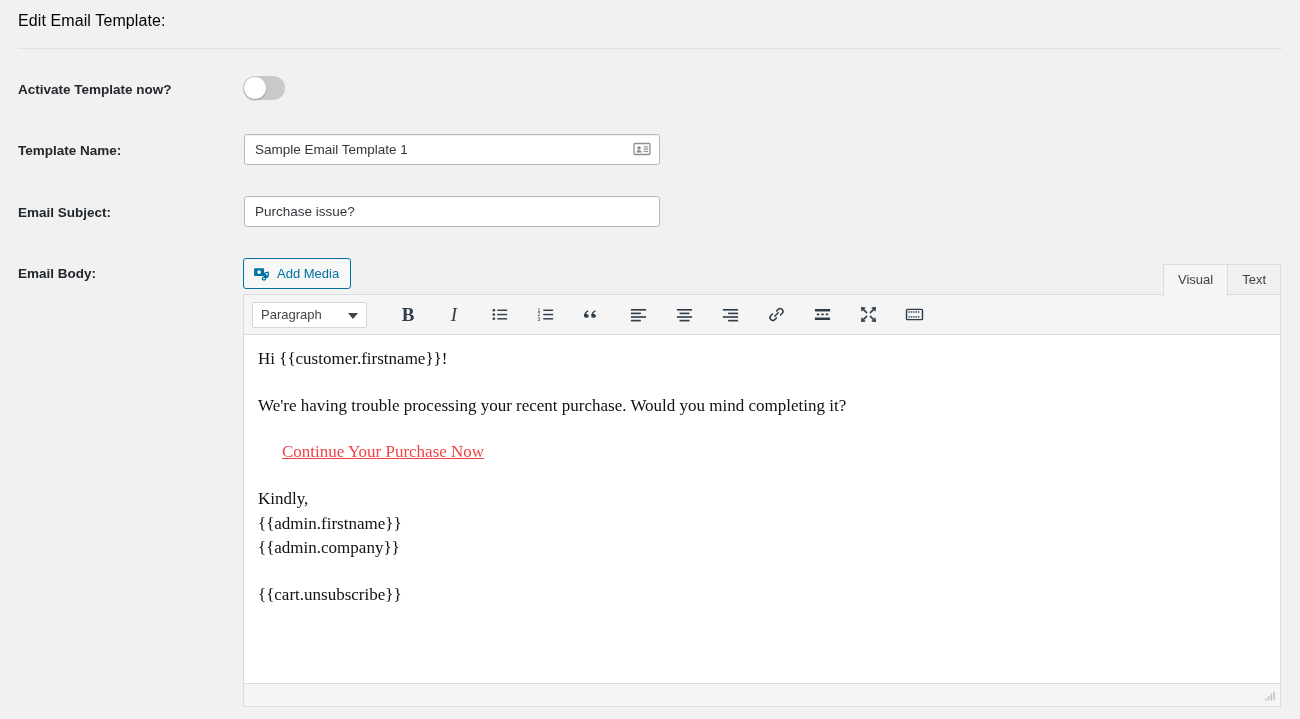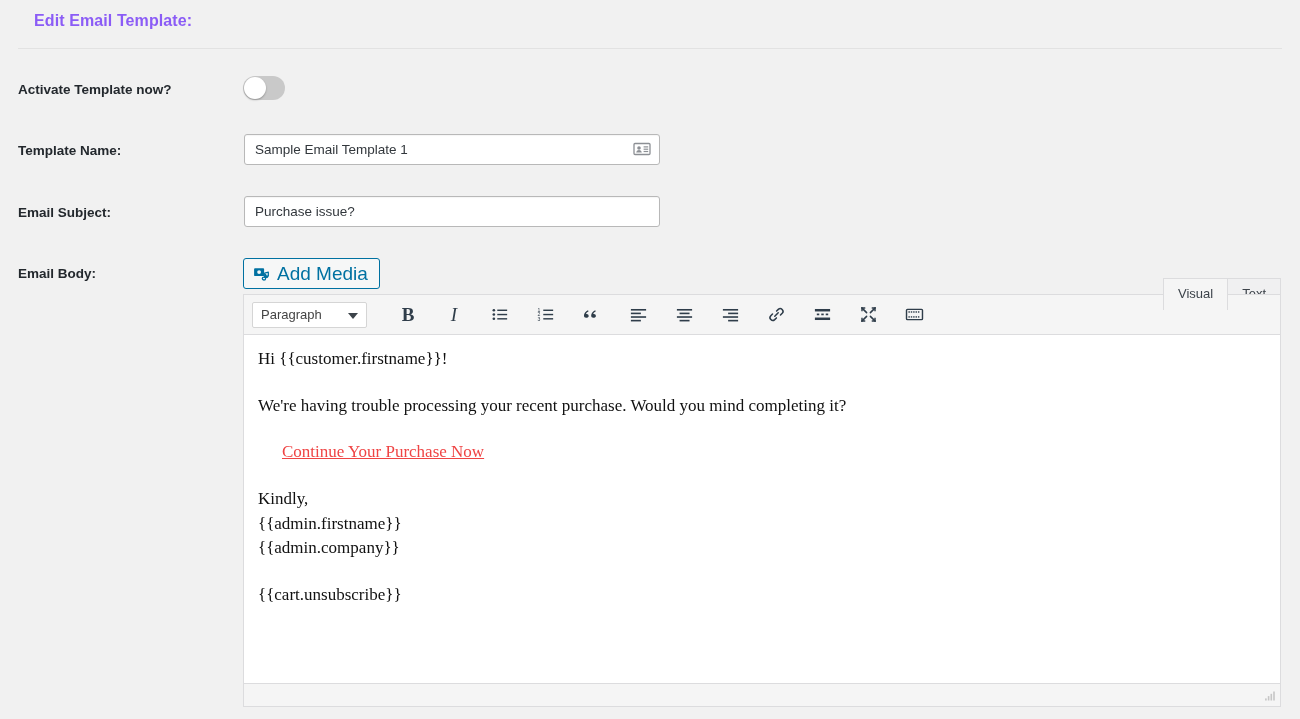--- a/index.html
+++ b/index.html
@@ -18,24 +18,23 @@
   #page-header {
     position: absolute;
     left: 0; top: 0;
     width: 1300px;
     height: 48px;
   }
   #page-title {
     position: absolute;
     left: 18px; top: 12px;
     font-size: 16px;
-    font-weight: bold;
-    color: #8b5cf6;
+    font-weight: normal;
+    color: #000000;
     letter-spacing: 0.1px;
-    margin-left: 16px;
   }
   #header-divider {
     position: absolute;
     left: 18px; top: 48px;
     width: 1264px;
     height: 1px;
     background: #e2e2e2;
   }
 
   
@@ -121,31 +120,31 @@
     left: 0; top: 0;
     height: 31px;
     display: inline-flex;
     align-items: center;
     gap: 6px;
     padding: 0 11px 0 9px;
     border: 1px solid #0071a1;
     border-radius: 3px;
     background: #f6f7f7;
     color: #0071a1;
-    font-size: 19px;
+    font-size: 13px;
     font-family: "Liberation Sans", sans-serif;
     cursor: pointer;
     line-height: 1;
   }
   #add-media-icon { width: 18px; height: 18px; display: block; }
 
   
   #editor-tabs {
     position: absolute;
-    right: 0; top: 20px;
+    right: 0; top: 6px;
     display: flex;
     align-items: flex-end;
   }
   .editor-tab {
     font-size: 13px;
     color: #3c434a;
     padding: 6px 14px 7px;
     border: 1px solid #dcdcde;
     border-bottom: none;
     background: #f0f0f1;

